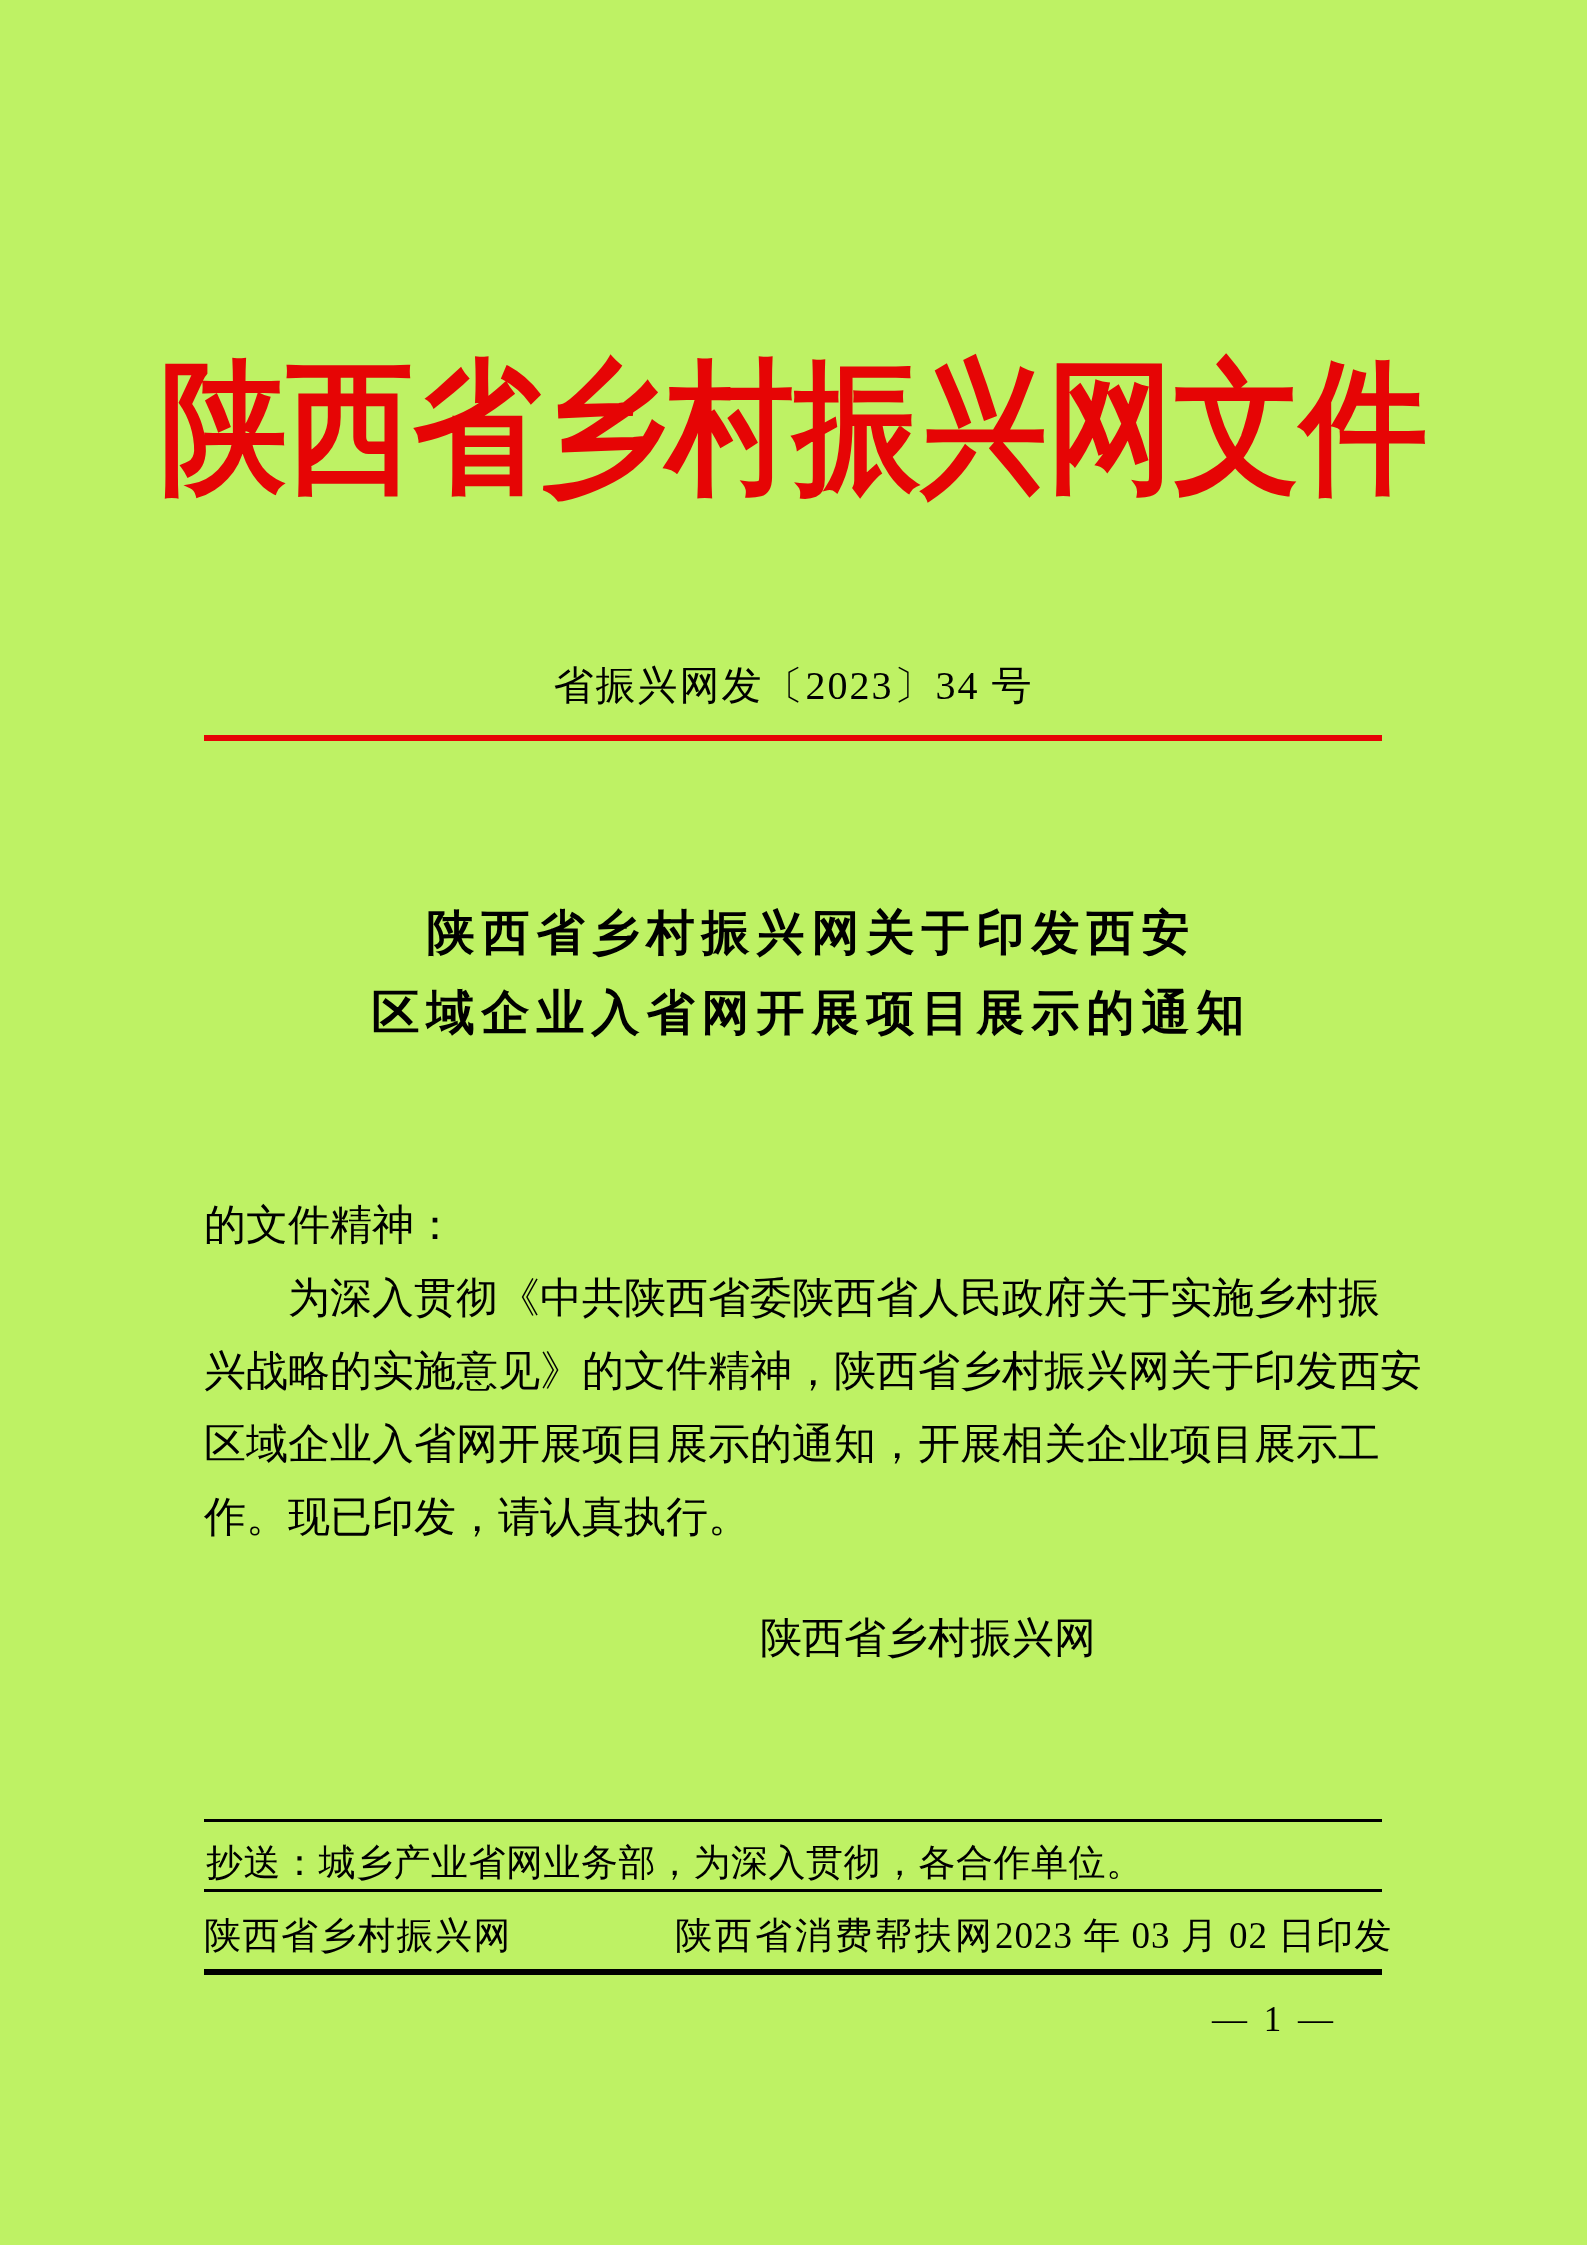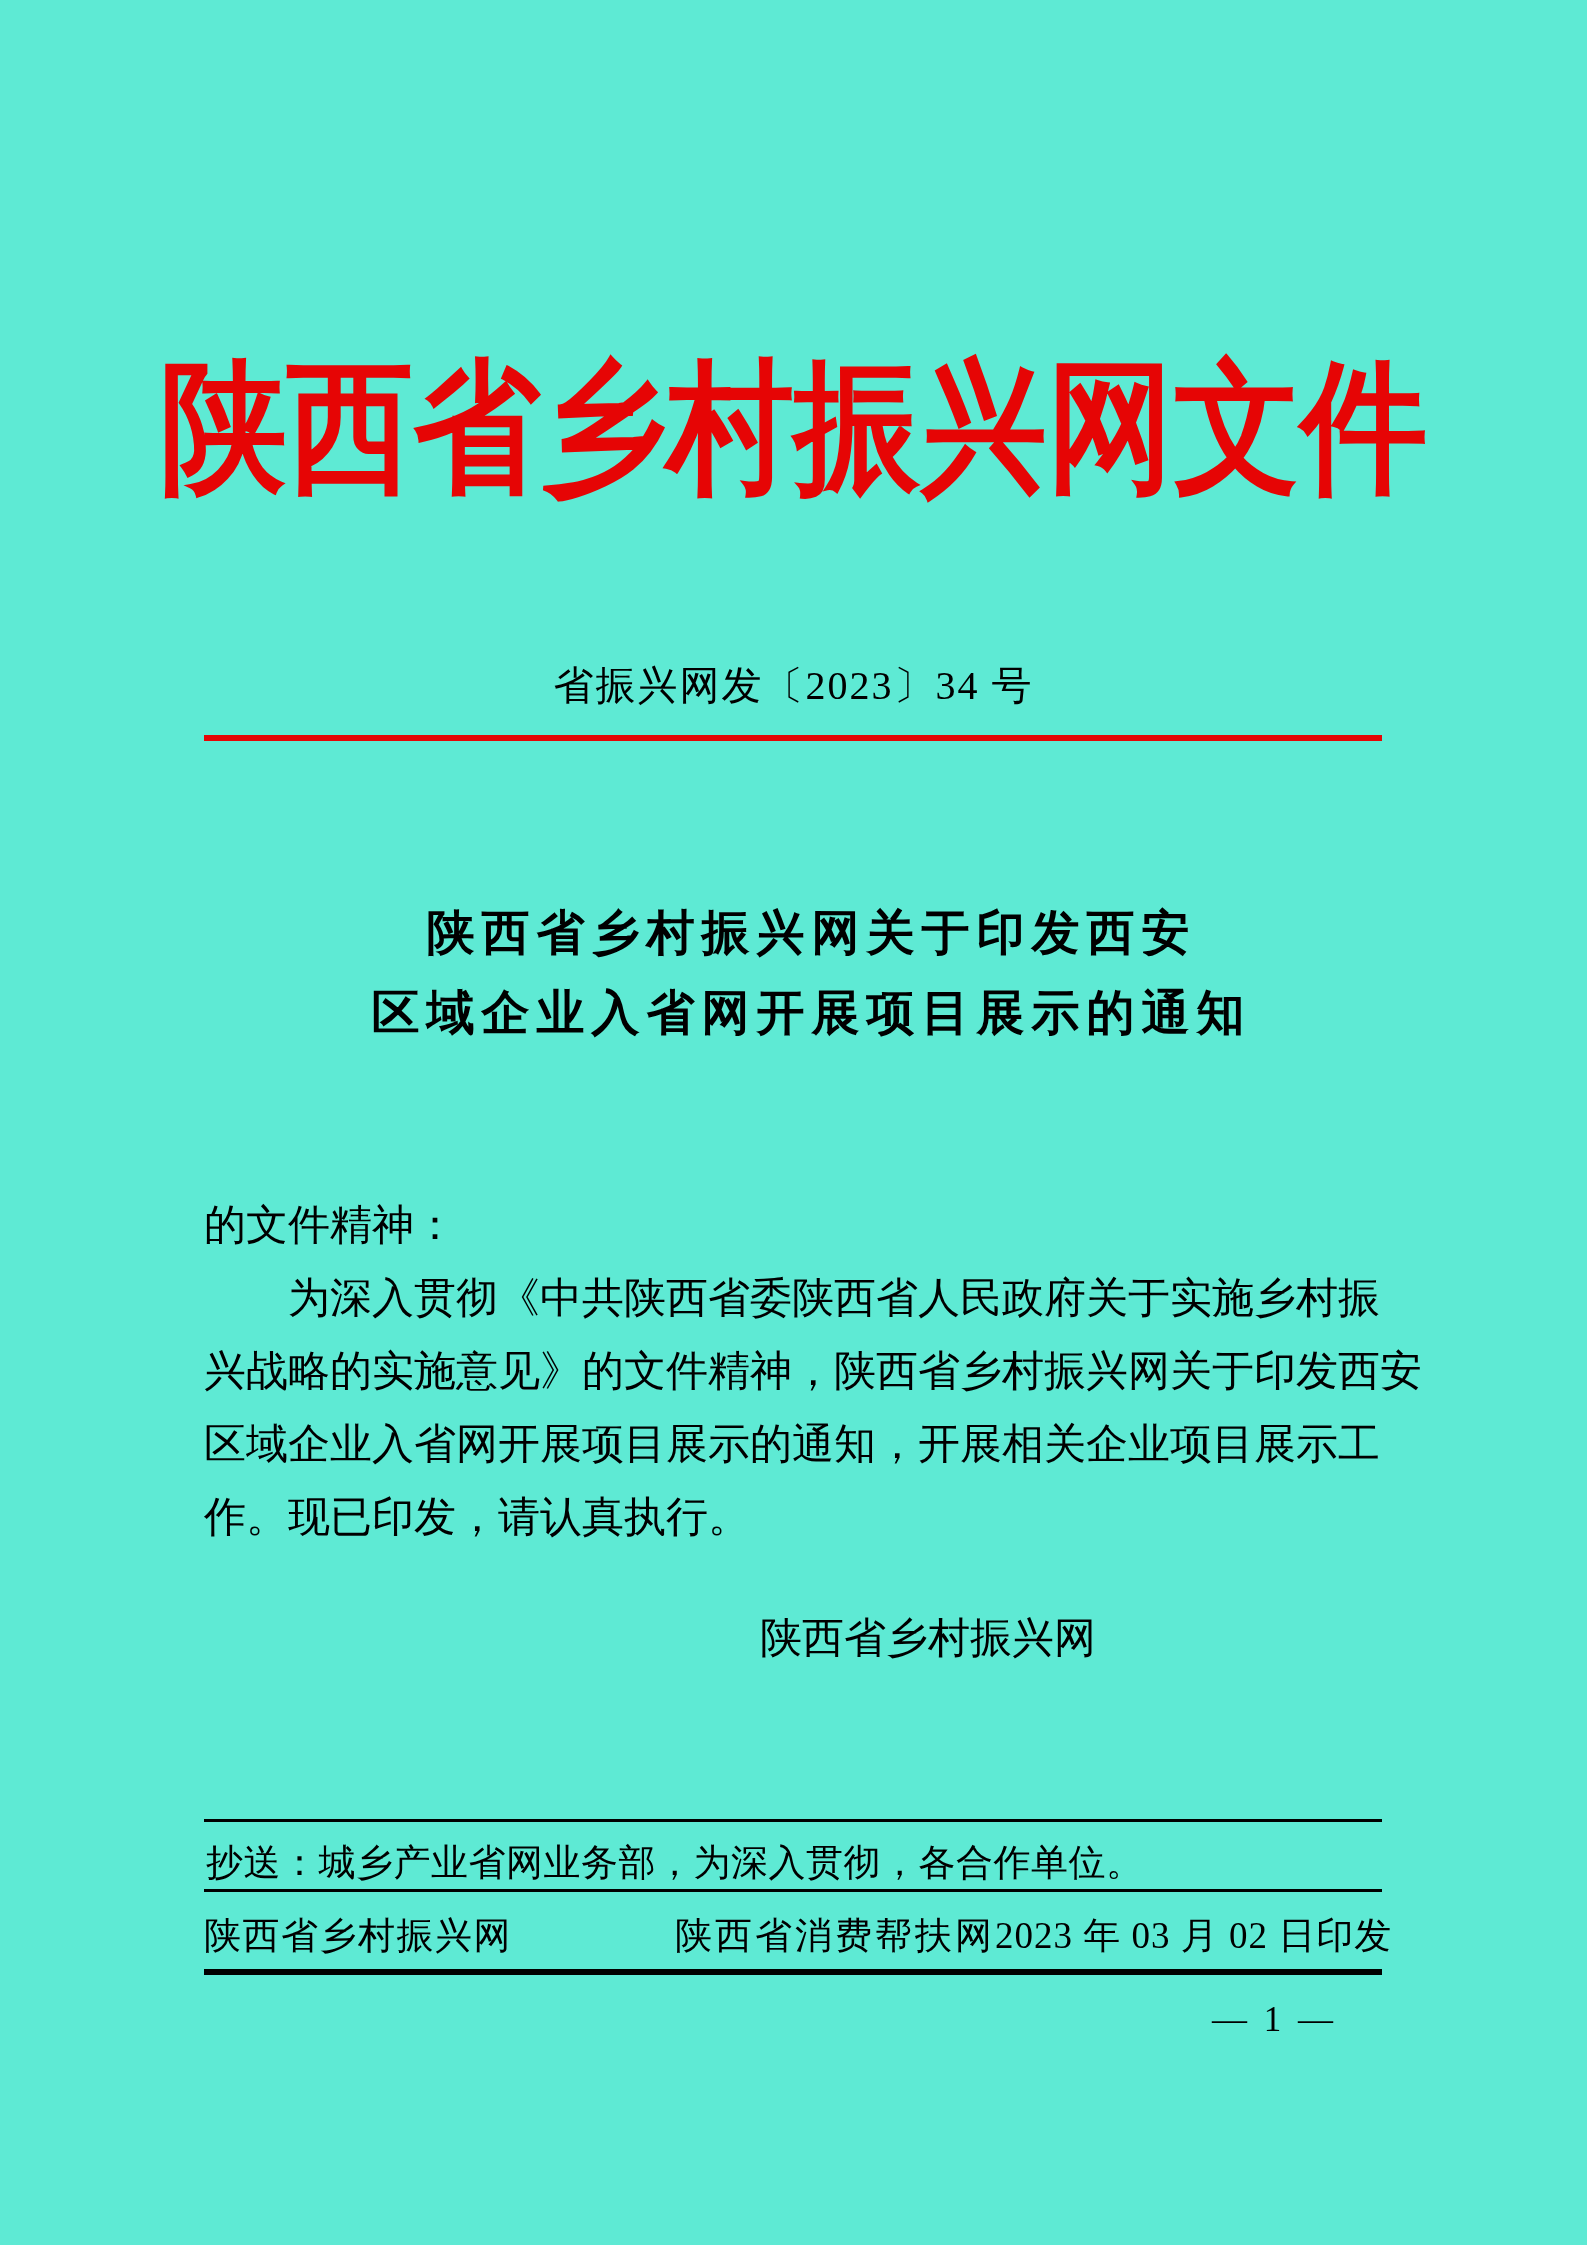--- a/index.html
+++ b/index.html
@@ -4,21 +4,21 @@
 <style>
   html, body {
     margin: 0;
     padding: 0;
     background: #ffffff;
   }
   .page {
     position: relative;
     width: 1587px;
     height: 2245px;
-    background: #5eead4;
+    background: #bef264;
     overflow: hidden;
     font-family: "Liberation Serif", "DejaVu Serif", serif;
     color: #000000;
   }
   
   .letterhead {
     position: absolute;
     top: 348px;
     left: 0;
     width: 100%;

